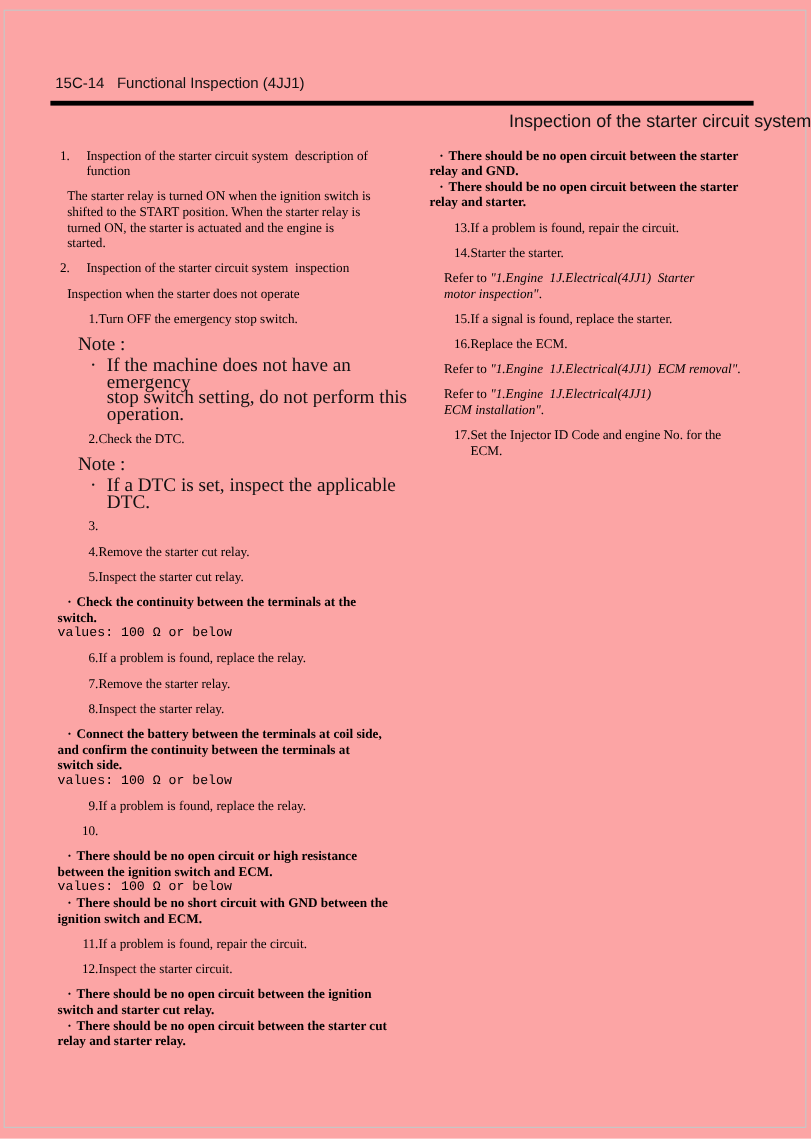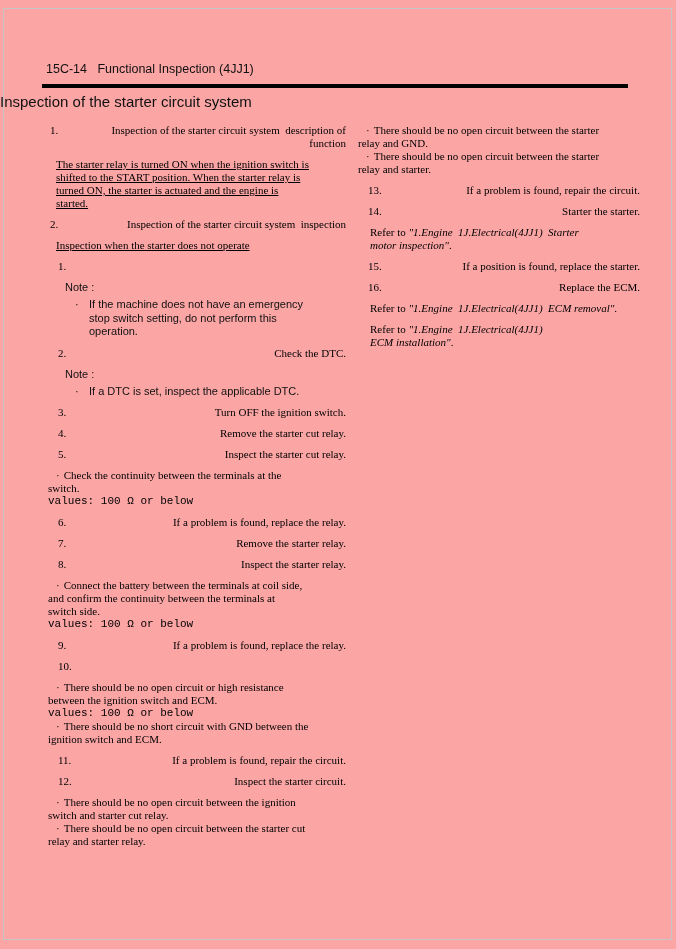--- a/index.html
+++ b/index.html
@@ -42,21 +42,21 @@
     width: 586px;
     height: 4px;
     background: #000000;
   }
   .doc-title {
     position: absolute;
     left: 0;
     top: 93px;
     width: 676px;
     margin: 0;
-    text-align: left;
+    text-align: right;
     font-family: "Liberation Sans", sans-serif;
     font-size: 15px;
     font-weight: normal;
     line-height: 17px;
     color: #111111;
   }
   .columns {
     position: absolute;
     left: 48px;
     top: 124px;
@@ -74,40 +74,40 @@
     line-height: 13px;
   }
   .blk:first-child { margin-top: 0; }
   .blk.tight { margin-top: 0; }
 
   .num { display: flex; }
   .num .no { flex: none; }
   .num.lvl1 { padding-left: 2px; }
   .num.lvl1 .no { width: 22px; }
   .num.lvl2 { padding-left: 10px; }
-  .num.lvl2 .no { width: 24px; }
-  .num .tx { white-space: pre-line; flex: 1 1 auto; text-align: right; }
+  .num.lvl2 .no { width: 24px; text-align: right; }
+  .num .tx { white-space: pre-line; flex: 1 1 auto; }
 
   .para {
     padding-left: 8px;
     white-space: pre-line;
-    text-decoration: underline;
   }
 
   .bullet {
     text-indent: 8px;
     white-space: pre-line;
+    font-weight: bold;
   }
   .bullet .dot { margin-right: 4px; }
 
   .values { padding-left: 0; font-family: Liberation Mono, monospace; }
 
   .note {
-    font-family: Liberation Sans, sans-serif;
-    font-size: 11px;
+    font-family: Liberation Serif, serif;
+    font-size: 16px;
   }
   .note-label {
     padding-left: 17px;
     line-height: 13px;
     margin-bottom: 4px;
     color: #111111;
   }
   .note-bullet {
     display: flex;
     padding-left: 27px;
@@ -142,20 +142,21 @@
 shifted to the START position. When the starter relay is
 turned ON, the starter is actuated and the engine is
 started.</div>
         <div class="blk num lvl1">
           <span class="no">2.</span>
           <span class="tx">Inspection of the starter circuit system&nbsp; inspection</span>
         </div>
         <div class="blk para">Inspection when the starter does not operate</div>
         <div class="blk num lvl2">
           <span class="no">1.</span>
+          <span class="tx">Turn OFF the emergency stop switch.</span>
         </div>
         <div class="blk note">
           <div class="note-label">Note :</div>
           <div class="note-bullet">
             <span class="dot">·</span>
             <span class="tx">If the machine does not have an emergency
 stop switch setting, do not perform this
 operation.</span>
           </div>
         </div>
@@ -165,21 +166,20 @@
         </div>
         <div class="blk note">
           <div class="note-label">Note :</div>
           <div class="note-bullet">
             <span class="dot">·</span>
             <span class="tx">If a DTC is set, inspect the applicable DTC.</span>
           </div>
         </div>
         <div class="blk num lvl2">
           <span class="no">3.</span>
-          <span class="tx">Turn OFF the ignition switch.</span>
         </div>
         <div class="blk num lvl2">
           <span class="no">4.</span>
           <span class="tx">Remove the starter cut relay.</span>
         </div>
         <div class="blk num lvl2">
           <span class="no">5.</span>
           <span class="tx">Inspect the starter cut relay.</span>
         </div>
         <div class="blk bullet"><span class="dot">·</span><span class="tx">Check the continuity between the terminals at the
@@ -236,24 +236,29 @@
           <span class="tx">If a problem is found, repair the circuit.</span>
         </div>
         <div class="blk num lvl2">
           <span class="no">14.</span>
           <span class="tx">Starter the starter.</span>
         </div>
         <div class="blk refer"><span class="prefix">Refer to </span><span class="quote">"1.Engine&nbsp; 1J.Electrical(4JJ1)&nbsp; Starter
 motor inspection"</span><span class="suffix">.</span></div>
         <div class="blk num lvl2">
           <span class="no">15.</span>
-          <span class="tx">If a position is found, replace the starter.</span>
+          <span class="tx">If a signal is found, replace the starter.</span>
         </div>
         <div class="blk num lvl2">
           <span class="no">16.</span>
           <span class="tx">Replace the ECM.</span>
         </div>
         <div class="blk refer"><span class="prefix">Refer to </span><span class="quote">"1.Engine&nbsp; 1J.Electrical(4JJ1)&nbsp; ECM removal"</span><span class="suffix">.</span></div>
         <div class="blk refer"><span class="prefix">Refer to </span><span class="quote">"1.Engine&nbsp; 1J.Electrical(4JJ1)
 ECM installation"</span><span class="suffix">.</span></div>
+        <div class="blk num lvl2">
+          <span class="no">17.</span>
+          <span class="tx">Set the Injector ID Code and engine No. for the
+ECM.</span>
+        </div>
       </div>
   </div>
 </div>
 
 </body></html>

